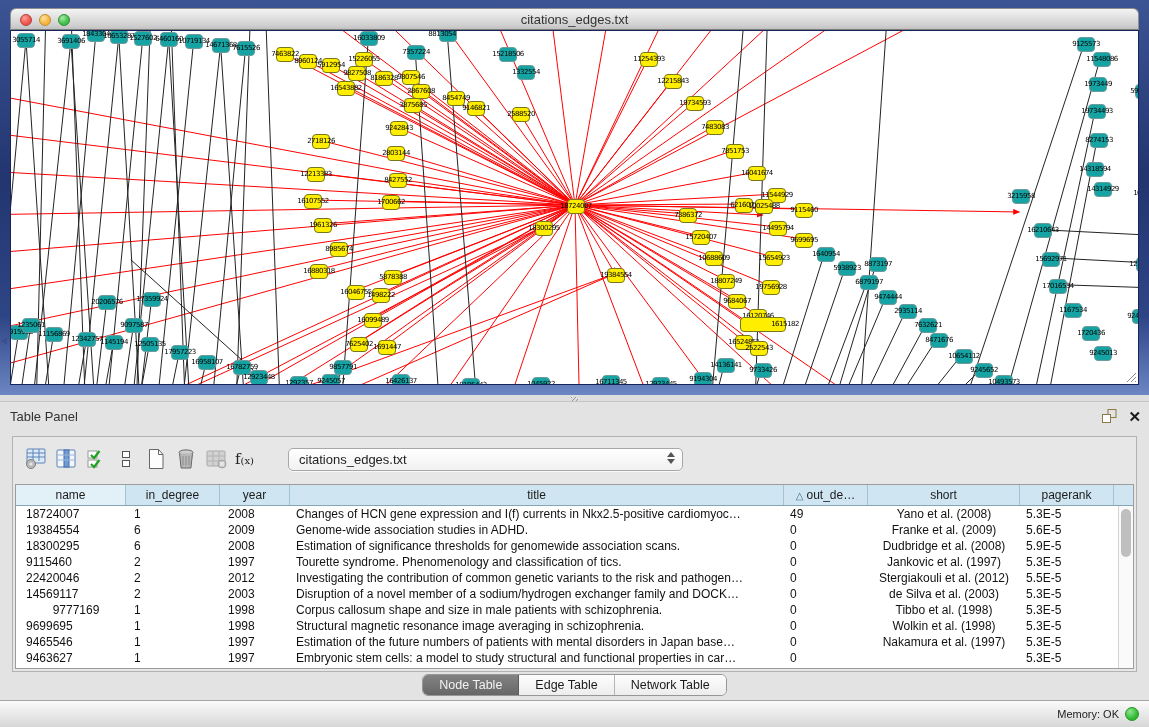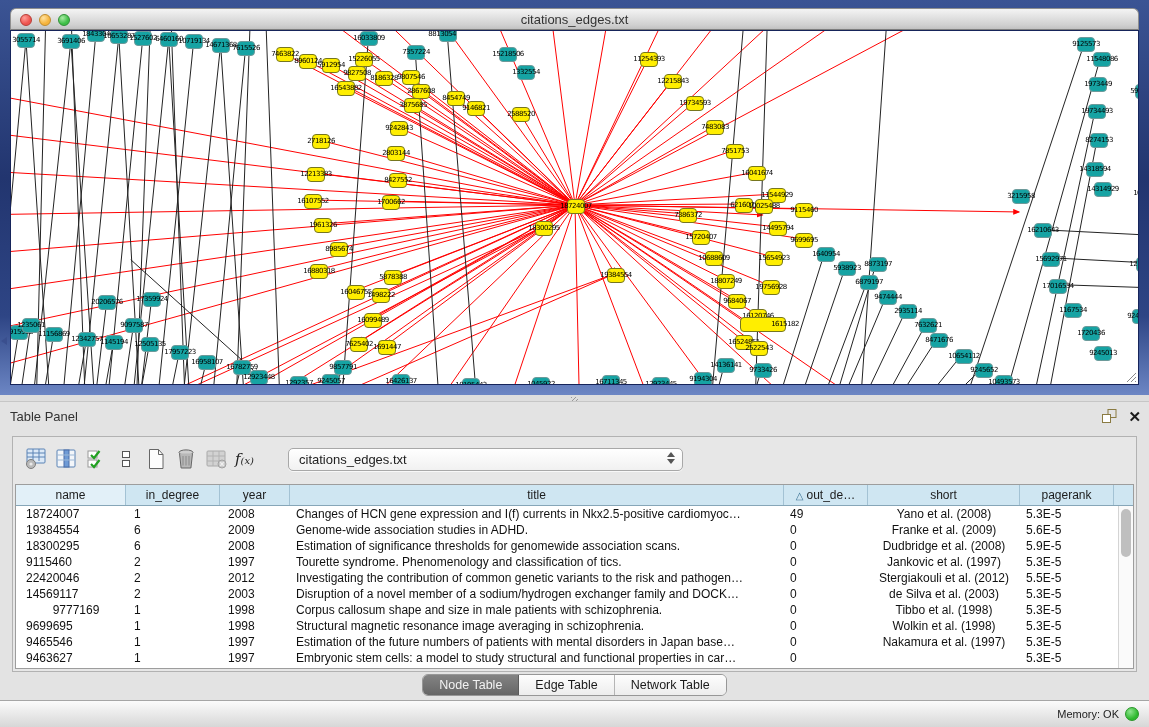--- a/index.html
+++ b/index.html
@@ -45,21 +45,21 @@
   .panel-header { position:absolute; left:0; top:402px; width:1149px; height:28px; background:#e3e3e3; }
   .panel-title { position:absolute; left:10px; top:7px; font-size:13px; color:#333; }
   .ph-icons { position:absolute; right:8px; top:6px; display:flex; gap:10px; align-items:center; }
   .close-x { font-size:15px; font-weight:bold; color:#1a1a1a; line-height:15px; cursor:default; }
 
   .table-frame { position:absolute; left:12px; right:12px; top:436px; height:236px;
     border:1px solid #b2b2b2; background:#e7e7e7; }
   .toolbar { position:absolute; left:0; top:0; right:0; height:44px; display:flex;
     align-items:center; padding-left:8px; }
   .tb-icon { width:30px; height:28px; display:flex; align-items:center; justify-content:center; }
-  .fx-label { font-family:"DejaVu Serif",serif; font-style:italic; font-size:15px; color:#222;
+  .fx-label { font-family:"DejaVu Serif",serif; font-size:15px; color:#222;
     margin:0 6px 0 4px; white-space:nowrap; }
   .fx-label small { font-size:10px; }
   .combo { position:absolute; left:275px; top:11px; width:395px; height:23px;
     background:linear-gradient(180deg,#ffffff,#f1f1f1); border:1px solid #a8a8a8;
     border-radius:5px; font-size:13px; color:#222; line-height:21px; padding-left:10px;
     box-shadow:0 1px 0 rgba(255,255,255,.7); }
   .combo .arrows { position:absolute; right:7px; top:3px; display:flex; flex-direction:column; gap:2px; }
   .combo .arrows i { width:0; height:0; border-left:4px solid transparent; border-right:4px solid transparent; }
   .combo .arrows i.up { border-bottom:5px solid #555; }
   .combo .arrows i.dn { border-top:5px solid #555; }

